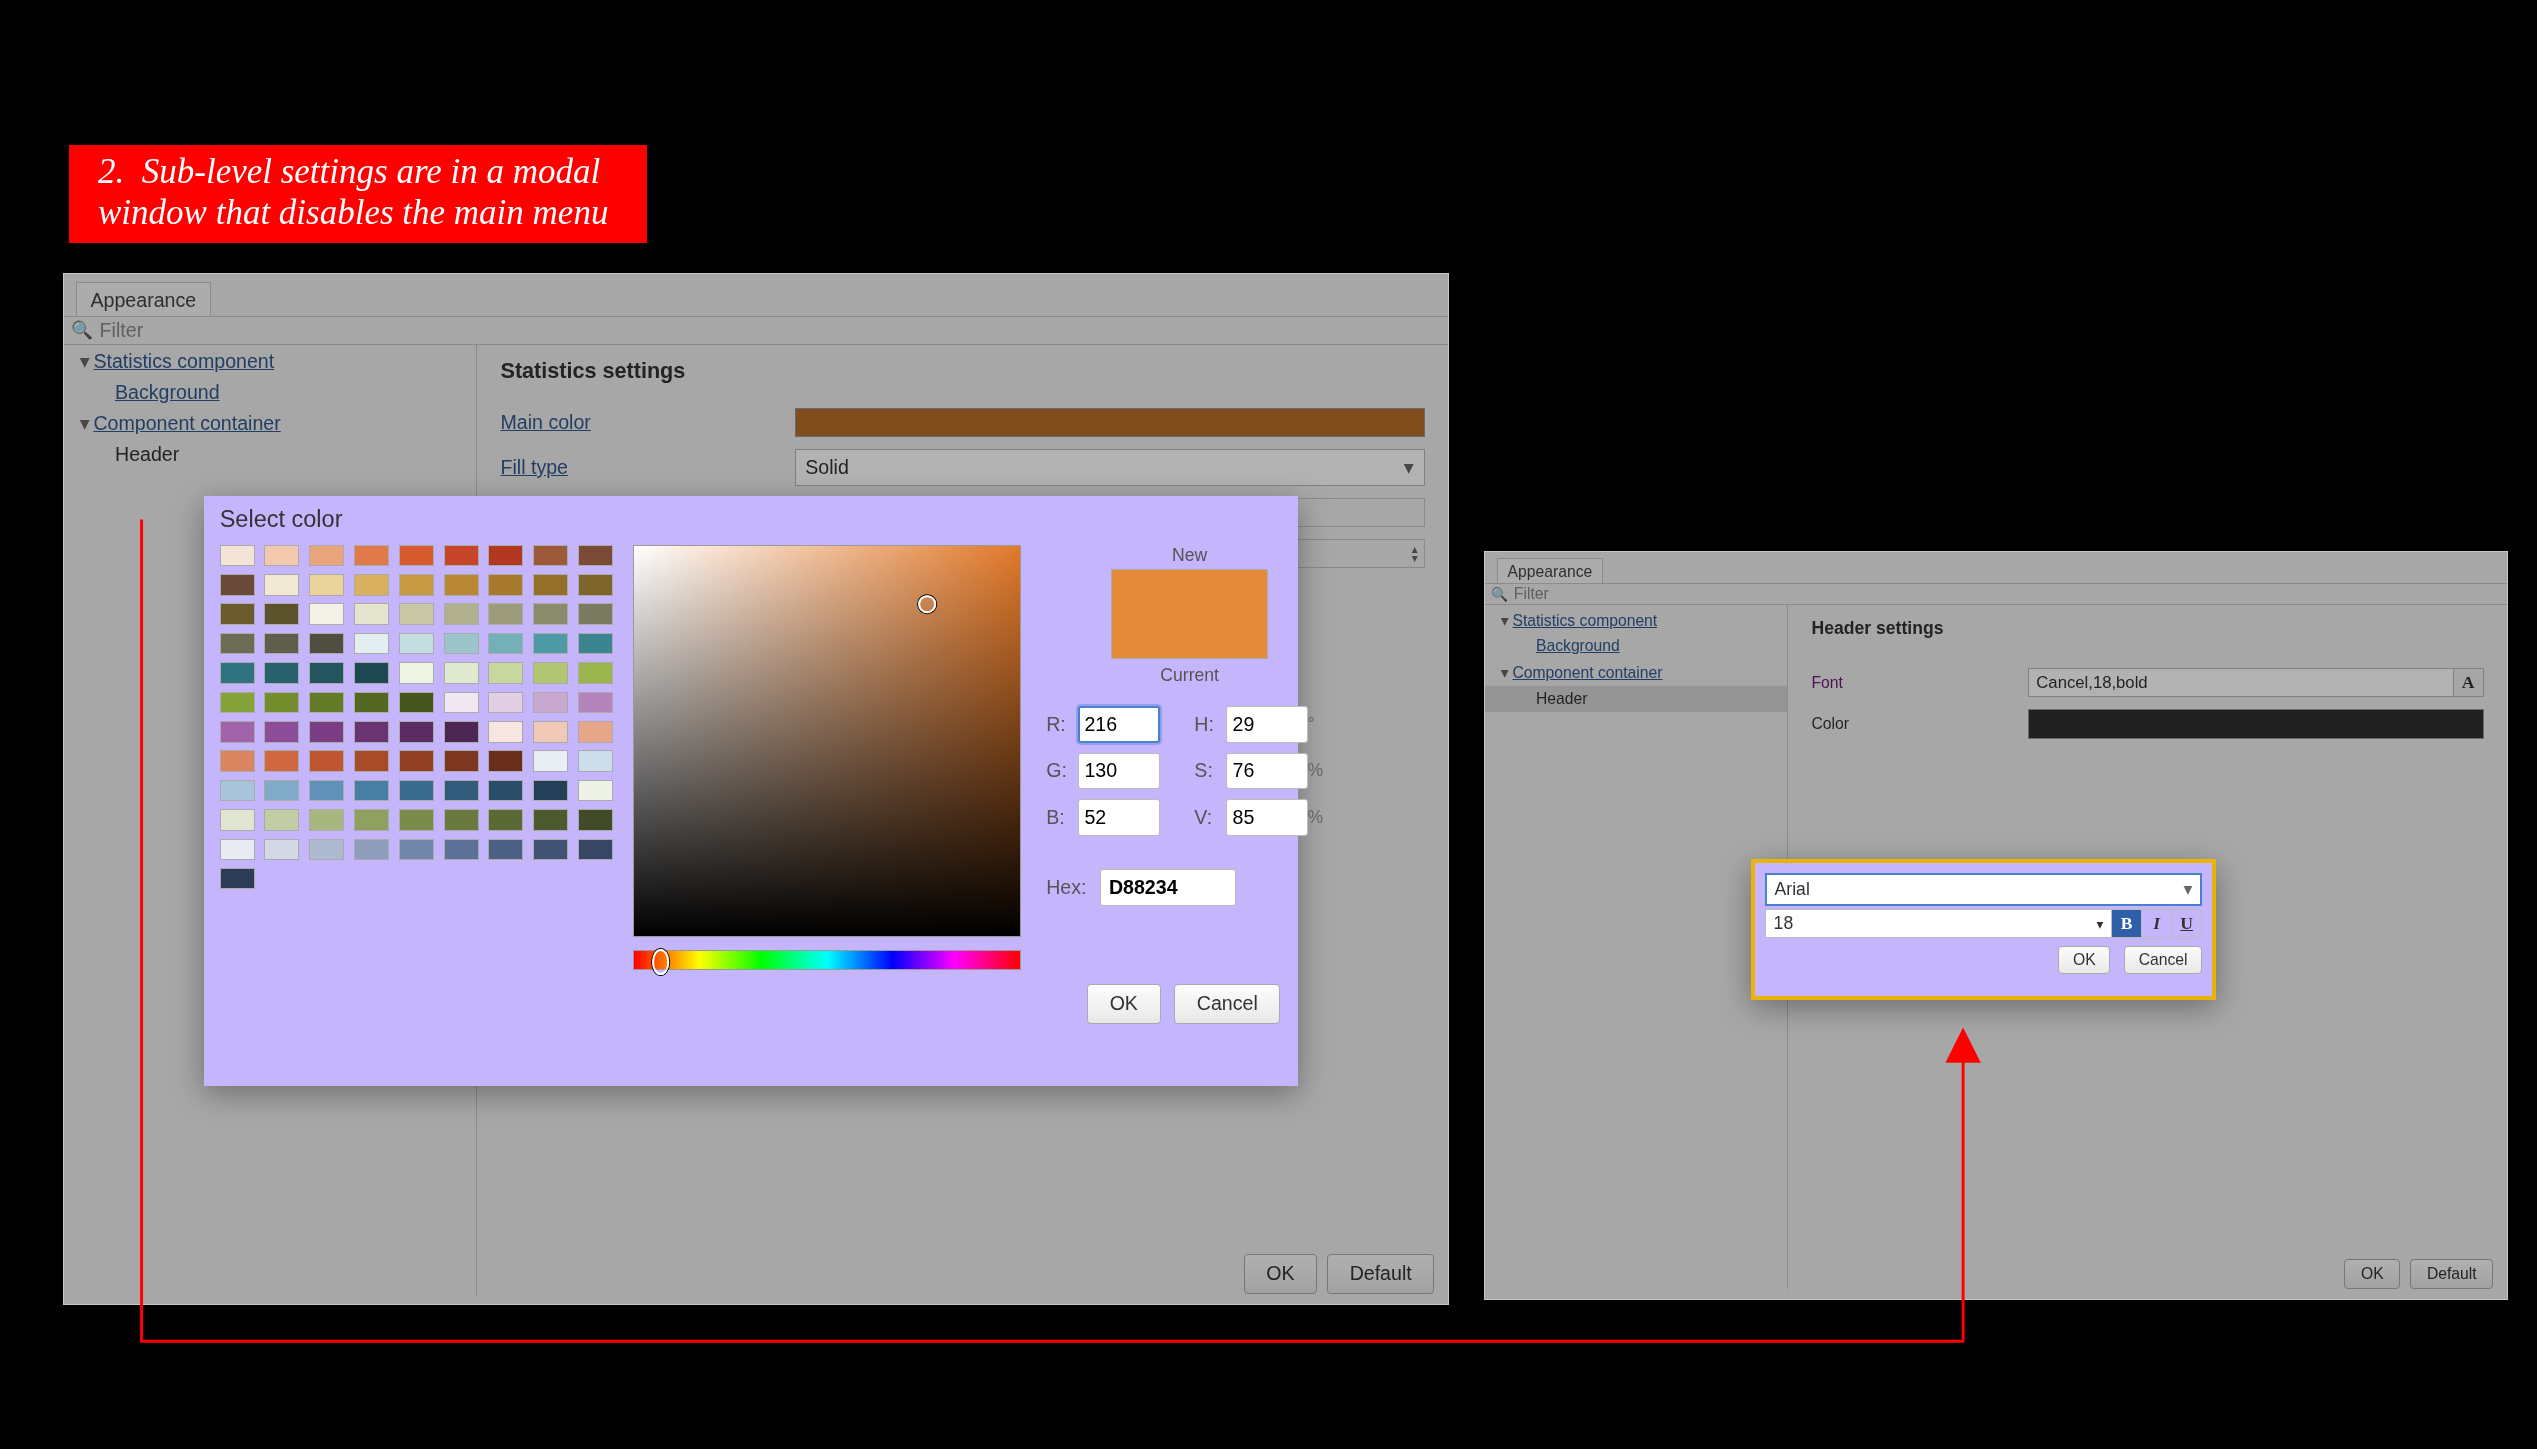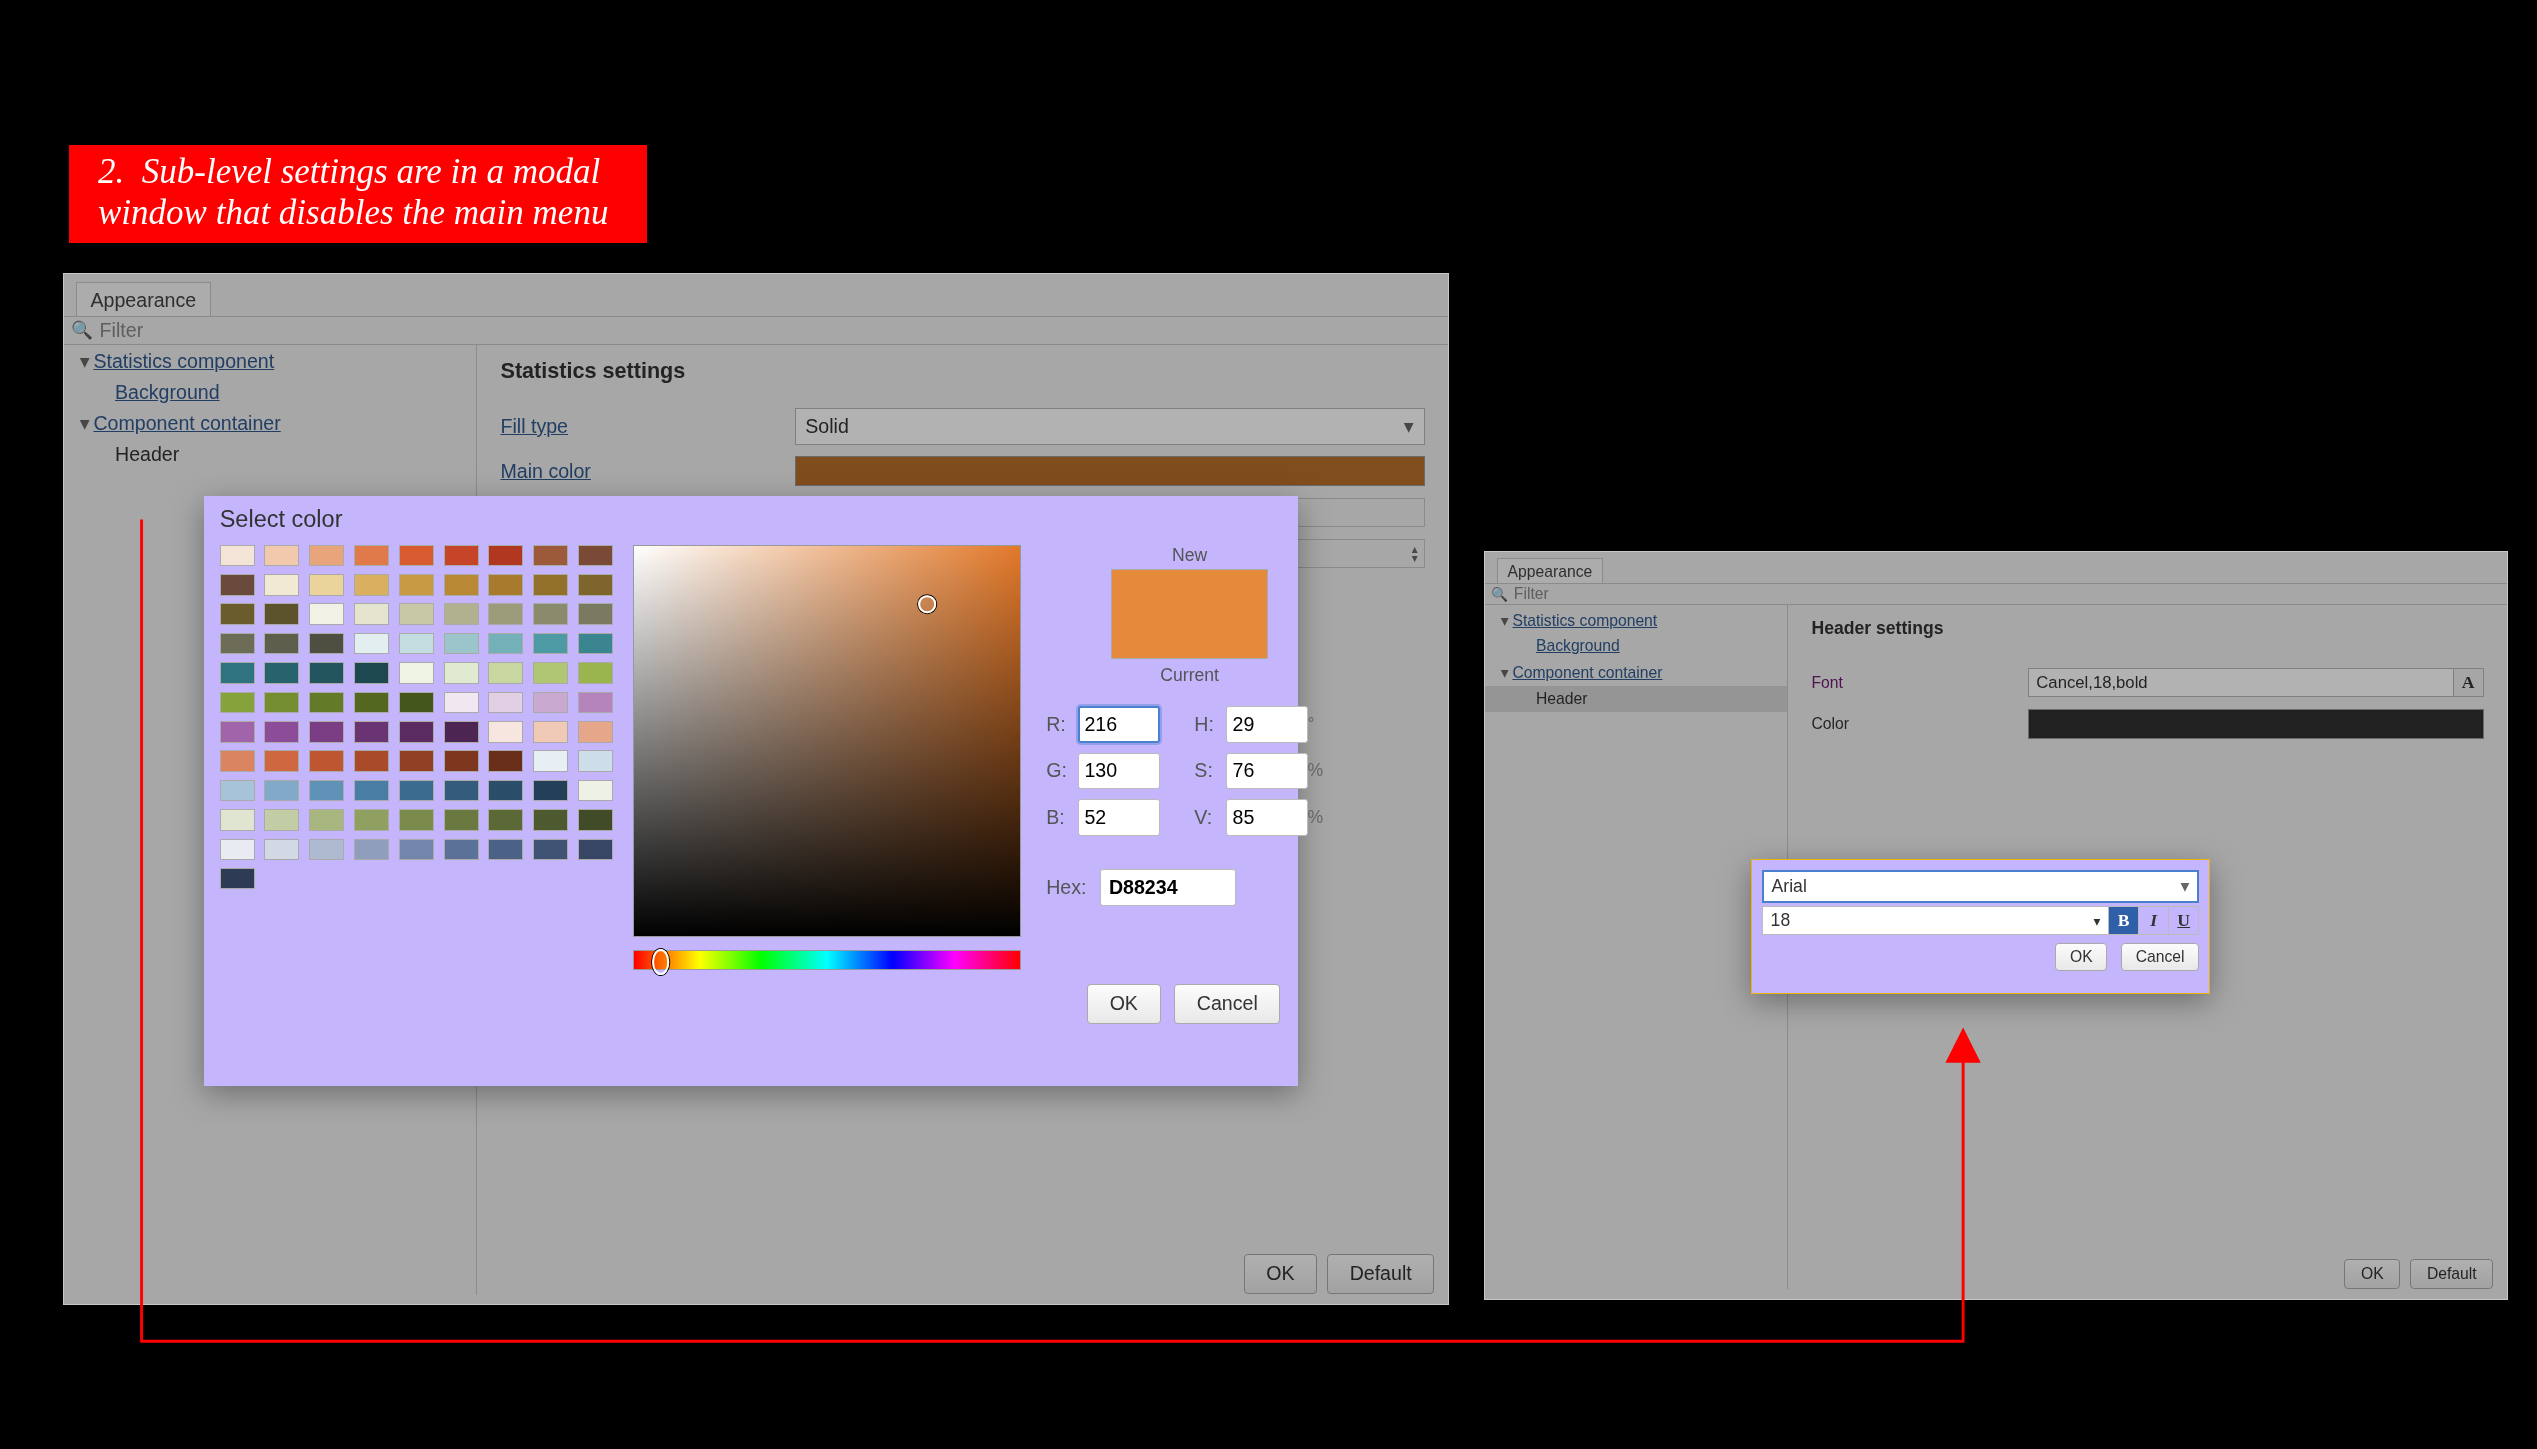--- a/index.html
+++ b/index.html
@@ -139,21 +139,21 @@
   }
   .panel.right .btn-std { font-size:15.7px; padding:4.9px 15.7px;}
 
   
   .modal {
     position:absolute;
     background:#c4b5fd;
     box-shadow: 0 7.8px 29px rgba(0,0,0,0.35);
   }
   .modal.color { left: 204px; top: 496px; width: 1094px; height: 590px; z-index:10;}
-  .modal.font  { left: 1751px; top: 859px; width: 457px; height: 133px; z-index:10; border:1px solid #eab308;}
+  .modal.font  { left: 1751px; top: 859px; width: 457px; height: 133px; z-index:10; border:4px solid #eab308;}
 
   .modal h4 { margin:9.8px 15.7px 11.8px; font-weight:normal; font-size:23.5px; color:#333;}
 
   .color-body { display:flex; padding: 0 15.7px; gap: 19.6px;}
 
   .swatch-grid {
     display:grid;
     grid-template-columns: repeat(9, 35px);
     grid-auto-rows: 21.6px;
     gap: 7.8px 9.8px;
@@ -250,29 +250,29 @@
   <div class="body-row">
     <div class="sidebar">
       <div class="tree-item"><span class="caret"></span><span>Statistics component</span></div>
       <div class="tree-item sub">Background</div>
       <div class="tree-item"><span class="caret"></span><span>Component container</span></div>
       <div class="tree-item subsub">Header</div>
     </div>
     <div class="content-area">
       <h3>Statistics settings</h3>
       <div class="form-row">
+        <label>Main color</label>
+        <div class="ctrl color-bar" style="background:#b86f2a;"></div>
+      </div>
+      <div class="form-row">
         <label>Fill type</label>
         <div class="ctrl dropdown">
           <span>Solid</span>
             <span class="chev"></span>
         </div>
-      </div>
-      <div class="form-row">
-        <label>Main color</label>
-        <div class="ctrl color-bar" style="background:#b86f2a;"></div>
       </div>
       <div class="form-row">
           <label style="visibility:hidden;">x</label>
           <div class="ctrl" style="height:27.5px; border:1px solid #c8c8c8;"></div>
         </div>
       <div class="form-row">
           <label style="visibility:hidden;">x</label>
           <div class="ctrl" style="height:27.5px; border:1px solid #c8c8c8; position:relative;">
         <span style="position:absolute; right:5.9px; top:2px; font-size:11.8px; color:#666;">▴</span>
         <span style="position:absolute; right:5.9px; bottom:2px; font-size:11.8px; color:#666;">▾</span>

